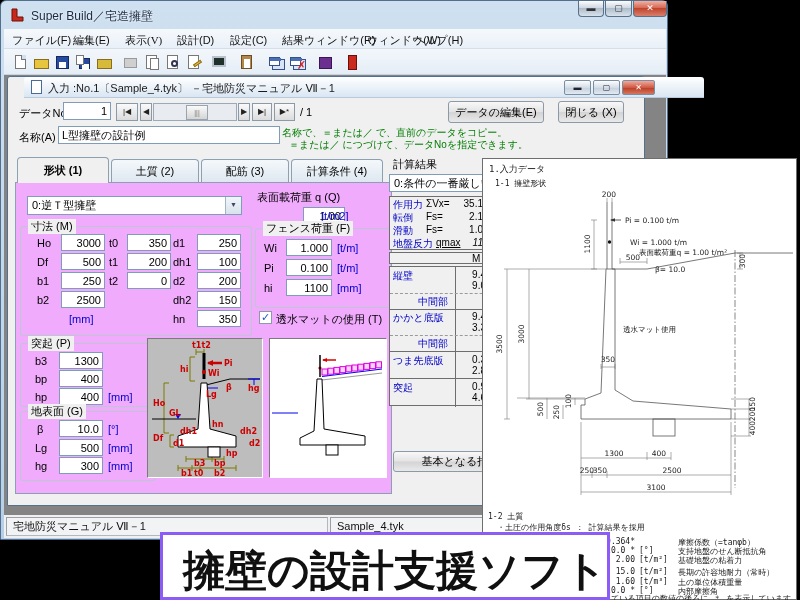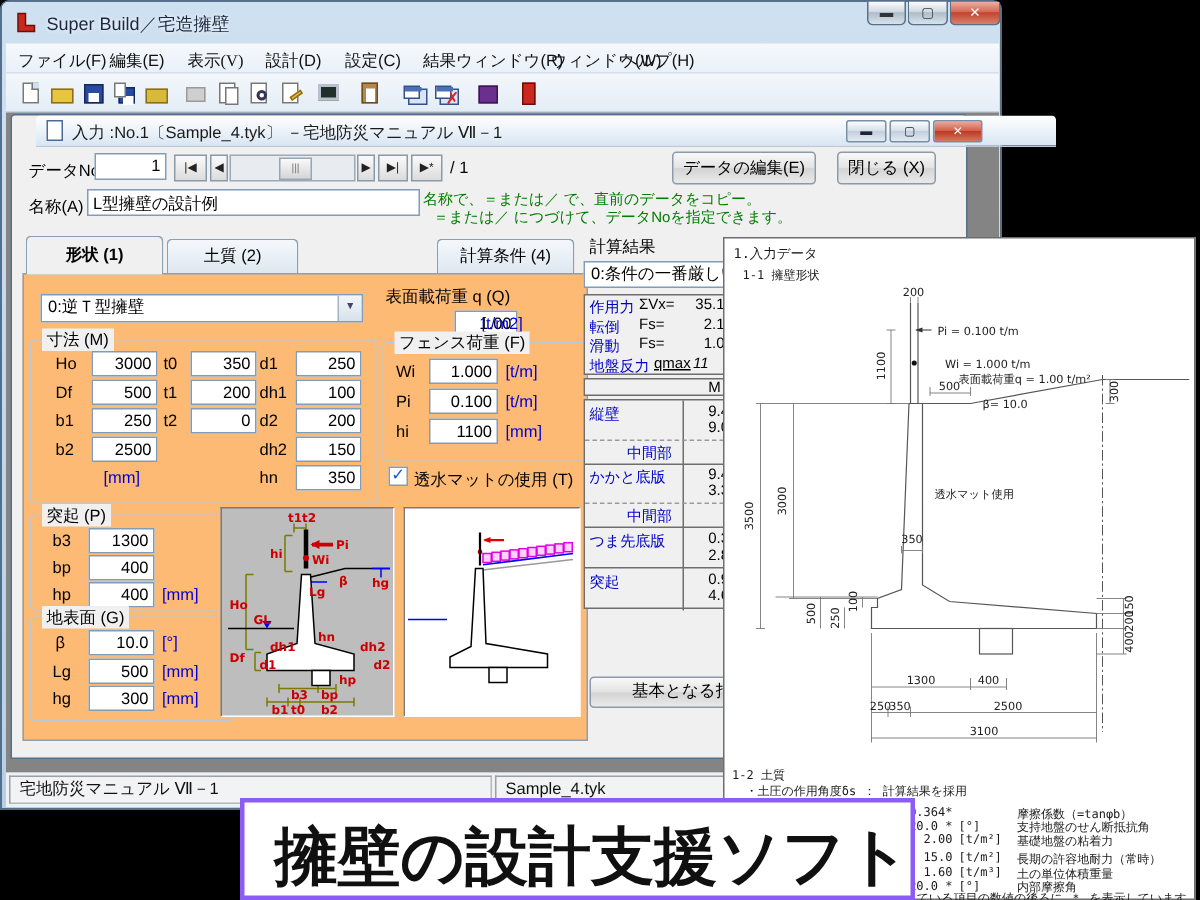--- a/index.html
+++ b/index.html
@@ -62,21 +62,21 @@
 .num { text-align:right; }
 .btn { border:1px solid #8a9aa8; border-radius:3px; background:linear-gradient(#f8f8f8,#e4e4e4 48%,#d4d4d4 52%,#e9e9e9);
   font-size:11px; text-align:center; color:#000; overflow:hidden; white-space:nowrap; }
 .navbtn { border:1px solid #8a9aa8; background:linear-gradient(#fafafa,#dcdcdc); font-size:8px; text-align:center; color:#222; }
 .track { border:1px solid #9ab; background:#e8ecf0; }
 .thumb { position:absolute; left:32px; top:1px; width:22px; height:15px; background:linear-gradient(#fafafa,#d5d5d5); border:1px solid #98a4b0; font-size:7px; color:#777; text-align:center; line-height:14px; }
 .hint { font-size:10px; color:#007d00; white-space:nowrap; }
 .tab { border:1px solid #8ca0b4; border-bottom:none; border-radius:4px 4px 0 0; text-align:center;
   font-size:11px; background:linear-gradient(#f4f8fb,#dde7f0); line-height:22px; }
 .tab.active { background:#f0f0f0; font-weight:bold; line-height:24px; z-index:3; }
-.tabpanel { background:#fdba74; border:1px solid #8ca0b4; }
+.tabpanel { background:#f0abfc; border:1px solid #8ca0b4; }
 .grp { border:1px solid #bcc7d4; border-radius:3px; }
 .grp-label { position:absolute; top:-8px; left:7px; background:#f0f0f0; padding:0 3px; font-size:11px; color:#000; white-space:nowrap; }
 .unit { font-size:11px; color:#0000d4; white-space:nowrap; }
 .combo { border:1px solid #7f9db9; background:#fff; font-size:11px; line-height:17px; padding-left:4px; white-space:nowrap; overflow:hidden; }
 .combo .arr { position:absolute; right:0; top:0; bottom:0; width:16px; background:linear-gradient(#f2f6fa,#d8e2ec); border-left:1px solid #a4b4c4; color:#446; font-size:7px; text-align:center; line-height:16px; }
 .cb { width:13px; height:13px; background:#fff; border:1px solid #8a9aa8; font-size:11px; line-height:11px; color:#1c56c8; text-align:center; font-weight:bold; }
 .diag { border-top:1px solid #7a7a7a; border-left:1px solid #7a7a7a; border-right:1px solid #fff; border-bottom:1px solid #fff; }
 
 
 .res-lbl { font-size:11px; color:#000; }
@@ -209,20 +209,21 @@
     <div class="abs btn" style="left:440px;top:24px;width:96px;height:22px;line-height:20px;">データの編集(E)</div>
     <div class="abs btn" style="left:550px;top:24px;width:66px;height:22px;line-height:20px;">閉じる (X)</div>
 
     <span class="abs lbl" style="left:11px;top:53px;">名称(A)</span>
     <input class="abs inp" style="left: 50px; top: 49px; width: 222px;" readonly="" value="L型擁壁の設計例">
     <span class="abs hint" style="left:274px;top:49px;">名称で、＝または／ で、直前のデータをコピー。</span>
     <span class="abs hint" style="left:281px;top:61px;">＝または／ につづけて、データNoを指定できます。</span>
 
     <div class="abs tab active" style="left:9px;top:80px;width:92px;height:26px;">形状 (1)</div>
     <div class="abs tab" style="left:103px;top:82px;width:88px;height:24px;">土質 (2)</div>
+    <div class="abs tab" style="left:193px;top:82px;width:88px;height:24px;">配筋 (3)</div>
     <div class="abs tab" style="left:283px;top:82px;width:92px;height:24px;">計算条件 (4)</div>
 
     <div class="abs tabpanel" style="left:7px;top:105px;width:377px;height:312px;">
       <div class="abs combo" style="left:11px;top:13px;width:215px;height:19px;">
         <span>0:逆Ｔ型擁壁</span><span class="arr">▼</span>
       </div>
       <span class="abs lbl" style="left:241px;top:7px;">表面載荷重 q (Q)</span>
       <input class="abs inp num" style="left: 259px; top: 24px; width: 42px; height: 17px; margin-left: 28px;" readonly="" value="1.00">
       <span class="abs unit" style="left:305px;top:27px;">[t/m2]</span>
 
@@ -380,21 +381,21 @@
         <span class="abs r-blk" style="left:36px;top:1px;">ΣVx=</span>
         <span class="abs r-blk" style="left:60px;top:1px;width:33px;text-align:right;">35.1</span>
         <span class="abs r-blue" style="left:3px;top:14px;">転倒</span>
         <span class="abs r-blk" style="left:36px;top: 14px;">Fs=</span>
         <span class="abs r-blk" style="left:60px;top:14px;width:33px;text-align:right;">2.1</span>
         <span class="abs r-blue" style="left:3px;top:27px;">滑動</span>
         <span class="abs r-blk" style="left:36px;top:27px;">Fs=</span>
         <span class="abs r-blk" style="left:60px;top:27px;width:33px;text-align:right;">1.0</span>
         <span class="abs r-blue" style="left:3px;top:40px;">地盤反力</span>
         <span class="abs r-blk" style="left:46px;top:40px;text-decoration:underline;">qmax</span>
-        <span class="abs r-blk" style="left:72px;top:40px;width:21px;font-style:italic;">11</span>
+        <span class="abs r-blk" style="left:72px;top:40px;width:21px;text-align:right;font-style:italic;">11</span>
       </div>
       <div class="abs resbox" style="left:0;top:97px;width:252px;height:12px;">
         <span class="abs r-blk" style="left:60px;top:0;width:36px;text-align:right;">M /</span>
       </div>
       <div class="abs resbox" style="left:0;top:111px;width:252px;height:140px;">
         <div class="abs" style="left:65px;top:0;width:1px;height:140px;background:#6e6e6e;"></div>
         <span class="abs r-blue" style="left:3px;top:2px;">縦壁</span>
         <span class="abs r-blk" style="left:66px;top:2px;width:30px;text-align:right;">9.4</span>
         <span class="abs r-blk" style="left:66px;top:13px;width:30px;text-align:right;">9.0</span>
         <div class="abs dash" style="left:0;top:26px;width:252px;"></div>

